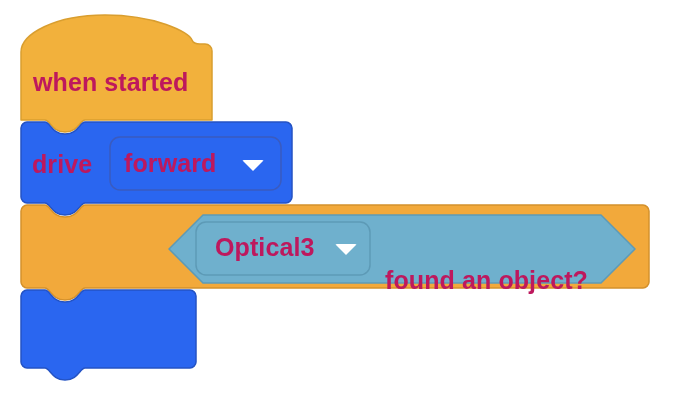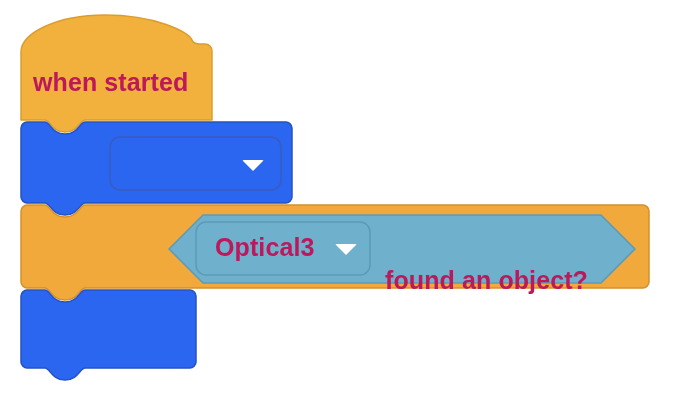--- a/index.html
+++ b/index.html
@@ -137,21 +137,23 @@
          C52,380 50,368 45,368
          L27,368
          C24,368 21,365 21,362
          L21,296
          C21,293 24,290 27,290
          Z" fill="#2a66f0" stroke="#2453c4" stroke-width="1.5" stroke-linejoin="round"></path>
   </svg>
 
   <span class="block-label lbl-when-started">when started</span>
 
+  <span class="block-label lbl-drive">drive</span>
 
+  <span class="block-label lbl-forward">forward</span>
 
   <span class="caret caret-forward"></span>
 
 
   <span class="block-label lbl-optical3">Optical3</span>
 
   <span class="caret caret-optical"></span>
 
   <span class="block-label lbl-found">found an object?</span>
 

